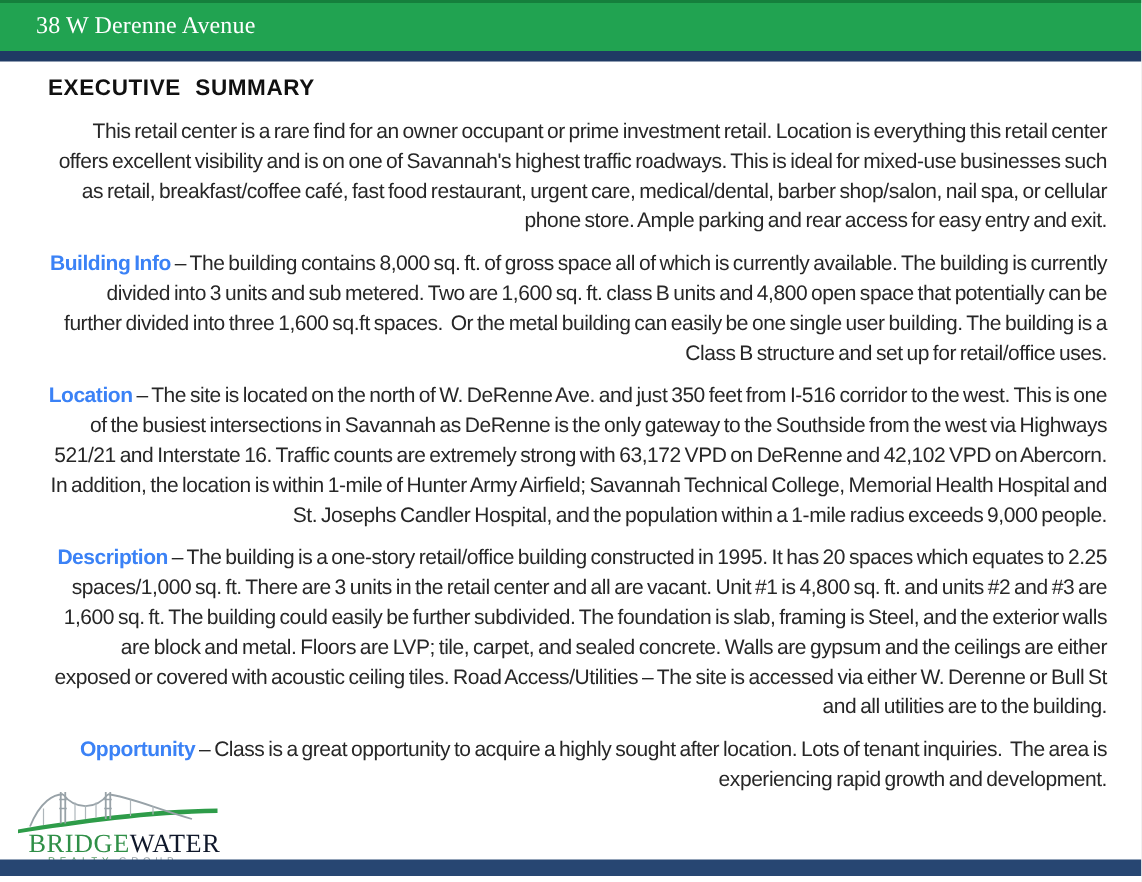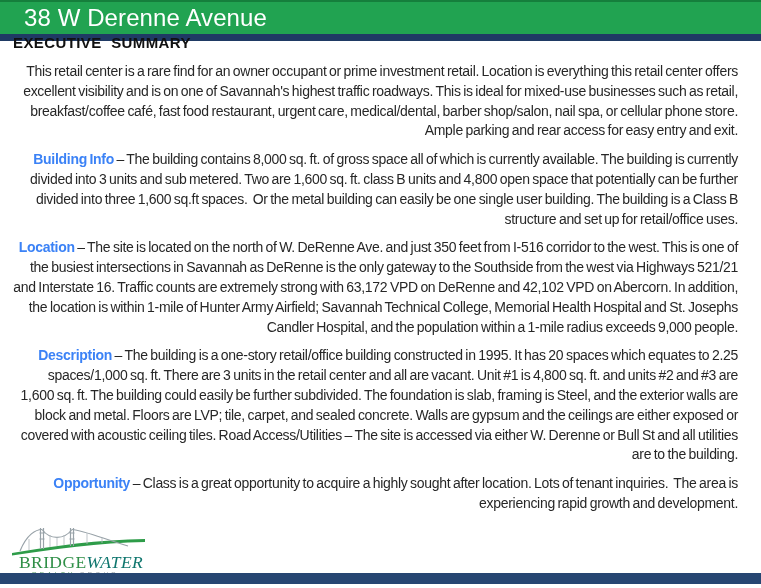--- a/index.html
+++ b/index.html
@@ -13,31 +13,32 @@
   
   .topbar{
     position:absolute;top:0;left:0;right:0;
     height:34px;
     background:#21A351;
     border-top:2px solid #157F3C;
     box-sizing:border-box;
     display:flex;align-items:center;justify-content:space-between;
     padding:0 24px;
     color:#ffffff;
-    font-size:24px;
+    font-size:16px;
     letter-spacing:0.1px;
+    font-family:Liberation Serif, serif;
   }
   .navy-rule{
     position:absolute;top:34px;left:0;right:0;
     height:7px;background:#1F3A64;
   }
   
   .content{
-    position:absolute;top:25px;left:0;right:0;
-    padding:7px 23px 0 13px;
+    position:absolute;top:41px;left:0;right:0;
+    padding:7px 23px 0 32px;
   }
   .section-title{
     margin:2px 0 11px 0;
     font-size:15px;
     font-weight:bold;
     color:#111111;
     letter-spacing:0.4px;
     word-spacing:5px;
   }
   .content p{
@@ -59,21 +60,21 @@
   }
   .logo svg{position:absolute;left:0;top:0;}
   .brand{
     position:absolute;left:7px;top:26px;
     font-family:"Liberation Serif","DejaVu Serif",serif;
     font-size:17.5px;
     letter-spacing:0.4px;
     white-space:nowrap;
   }
   .brand .green{color:#2F8F47;margin-top:40px;}
-  .brand .gray{color:#0f766e;font-style:italic;}
+  .brand .gray{color:#0f172a;}
   .tagline{
     position:absolute;left:20px;top:45px;
     font-size:6.5px;
     letter-spacing:3.1px;
     white-space:nowrap;
   }
   .tagline .green{color:#5FA06B;}
   .tagline .gray{color:#9AA3A8;margin-left:4px;}
   
   .bottombar{

